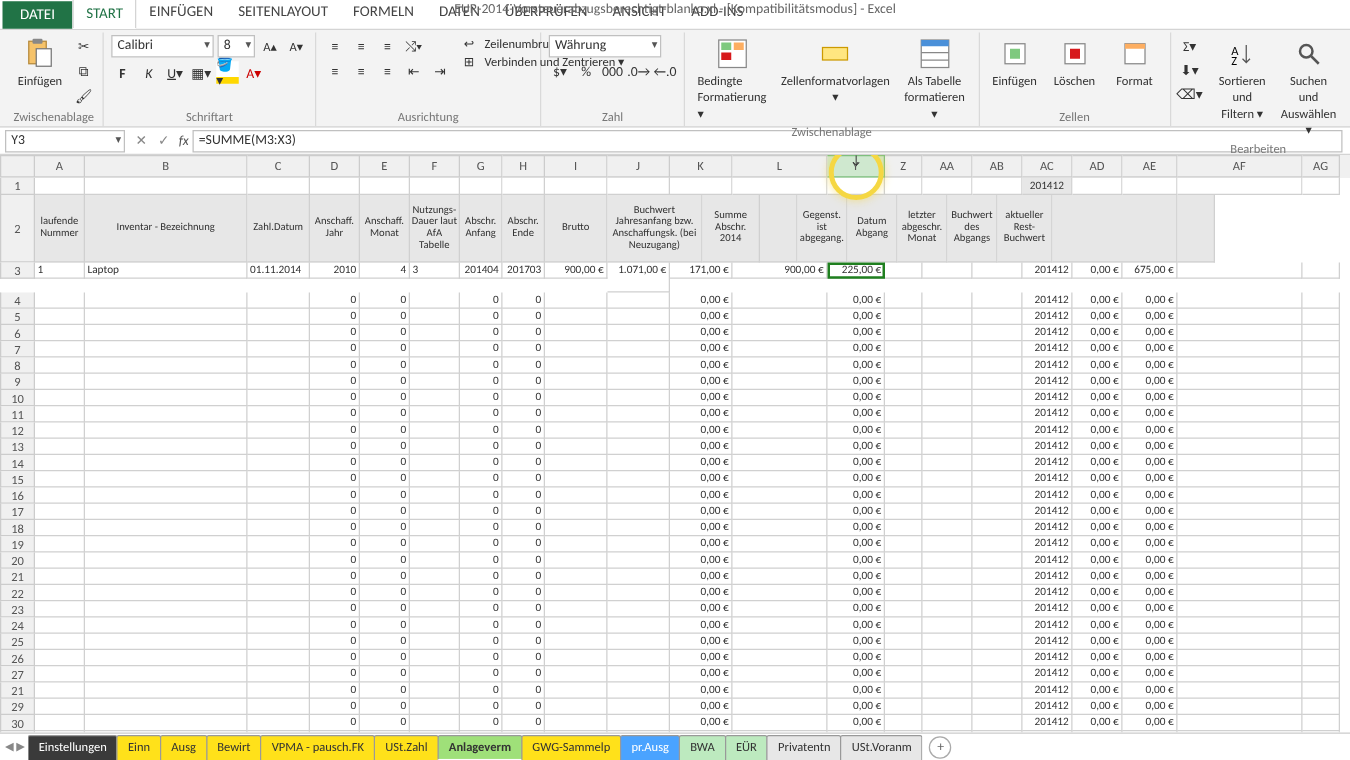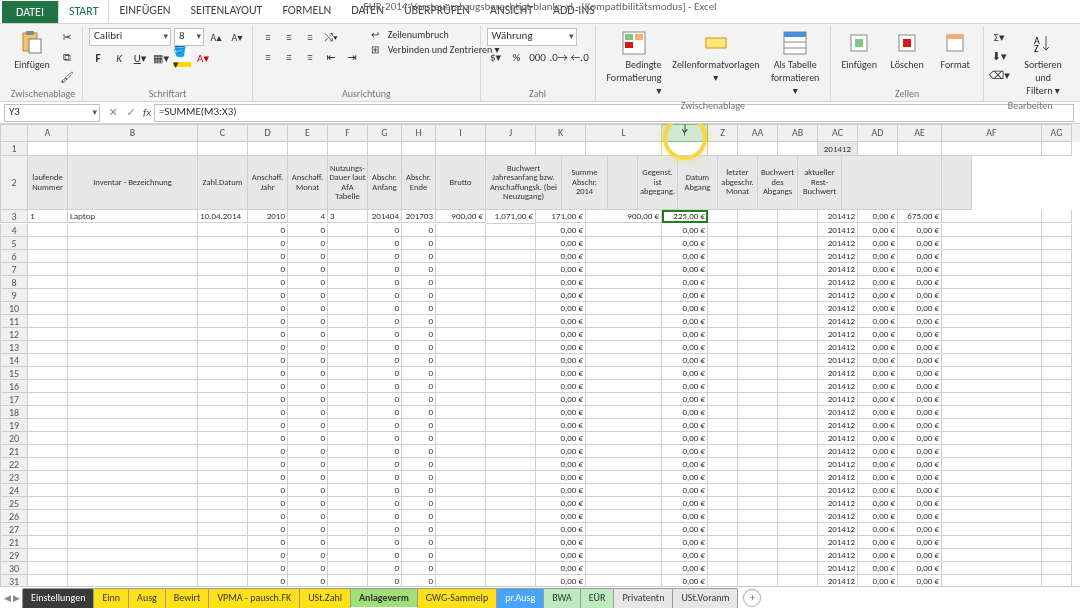--- a/index.html
+++ b/index.html
@@ -174,21 +174,21 @@
     <div class="group-body">
       <div class="bigbtn">
         <span class="ico">
             <svg width="26" height="26">
               <rect x="2" y="2" width="22" height="22" fill="#fff" stroke="#888"></rect>
               <rect x="4" y="4" width="8" height="6" fill="#7fc97f"></rect>
               <rect x="14" y="4" width="8" height="6" fill="#fdae61"></rect>
               <rect x="4" y="12" width="8" height="6" fill="#d7191c"></rect>
             </svg>
           </span>
-        <span class="mini" style="white-space:pre-line;text-align:right;">Bedingte
+        <span class="mini" style="white-space:pre-line;text-align:left;">Bedingte
 Formatierung ▾</span>
       </div>
       <div class="bigbtn">
         <span class="ico">
             <svg width="26" height="26">
               <rect x="3" y="8" width="20" height="10" fill="#ffe680" stroke="#cc9a00"></rect>
             </svg>
           </span>
         <span class="mini" style="white-space:pre-line;text-align:center;">Zellenformatvorlagen ▾</span>
       </div>
@@ -251,20 +251,30 @@
       <div class="bigbtn">
           <span class="ico">
             <svg width="22" height="22">
               <text x="2" y="12" font-size="10">A</text>
               <text x="2" y="20" font-size="10">Z</text>
               <path d="M14 4 L14 18 M11 15 L14 18 L17 15" stroke="#555" fill="none"></path>
             </svg>
           </span>
           <span class="mini" style="white-space:pre-line;text-align:center;">Sortieren und
 Filtern ▾</span>
+        </div>
+      <div class="bigbtn">
+          <span class="ico">
+            <svg width="22" height="22">
+              <circle cx="9" cy="9" r="5" fill="none" stroke="#555" stroke-width="2"></circle>
+              <line x1="13" y1="13" x2="19" y2="19" stroke="#555" stroke-width="2"></line>
+            </svg>
+          </span>
+          <span class="mini" style="white-space:pre-line;text-align:center;">Suchen und
+Auswählen ▾</span>
         </div>
     </div>
     <div class="group-label">Bearbeiten</div>
   </div>
 </div>
 
 <div class="formula-row">
   <div class="namebox">Y3</div>
   <span class="fx-btn">✕</span>
   <span class="fx-btn">✓</span>
@@ -342,28 +352,28 @@
           <div class="c" style="width:40px;height:54px">letzter abgeschr. Monat</div>
           <div class="c" style="width:40px;height:54px">Buchwert des Abgangs</div>
           <div class="c" style="width:44px;height:54px">aktueller Rest-Buchwert</div>
           <div class="c" style="width:100px;height:54px"></div>
           <div class="c" style="width:30px;height:54px"></div>
         </div>
         <div class="r ">
           <div class="rh" style="height:13px;line-height:13px">3</div>
           <div class="c" style="width:40px;height:13px;line-height:12px">1</div>
           <div class="c" style="width:130px;height:13px;line-height:12px">Laptop</div>
-          <div class="c" style="width:50px;height:13px;line-height:12px">10.04.2014</div>
+          <div class="c" style="width:50px;height:13px;line-height:12px">01.11.2014</div>
           <div class="c num" style="width:40px;height:13px;line-height:12px">2010</div>
           <div class="c num" style="width:40px;height:13px;line-height:12px">4</div>
           <div class="c" style="width:40px;height:13px;line-height:12px">3</div>
           <div class="c num" style="width:34px;height:13px;line-height:12px">201404</div>
           <div class="c num" style="width:34px;height:13px;line-height:12px">201703</div>
           <div class="c num" style="width:50px;height:13px;line-height:12px">900,00 €</div>
-          <div class="c num" style="width:50px;height:14px;line-height:12px">1.071,00 €</div>
+          <div class="c num" style="width:50px;height:24px;line-height:12px">1.071,00 €</div>
           <div class="c num" style="width:50px;height:13px;line-height:12px">171,00 €</div>
           <div class="c num" style="width:76px;height:13px;line-height:12px">900,00 €</div>
           <div class="c num sel-cell" style="width:46px;height:13px;line-height:12px">225,00 €</div>
           <div class="c" style="width:30px;height:13px;line-height:12px"></div>
           <div class="c" style="width:40px;height:13px;line-height:12px"></div>
           <div class="c" style="width:40px;height:13px;line-height:12px"></div>
           <div class="c num" style="width:40px;height:13px;line-height:12px">201412</div>
           <div class="c num" style="width:40px;height:13px;line-height:12px">0,00 €</div>
           <div class="c num" style="width:44px;height:13px;line-height:12px">675,00 €</div>
           <div class="c" style="width:100px;height:13px;line-height:12px"></div>

